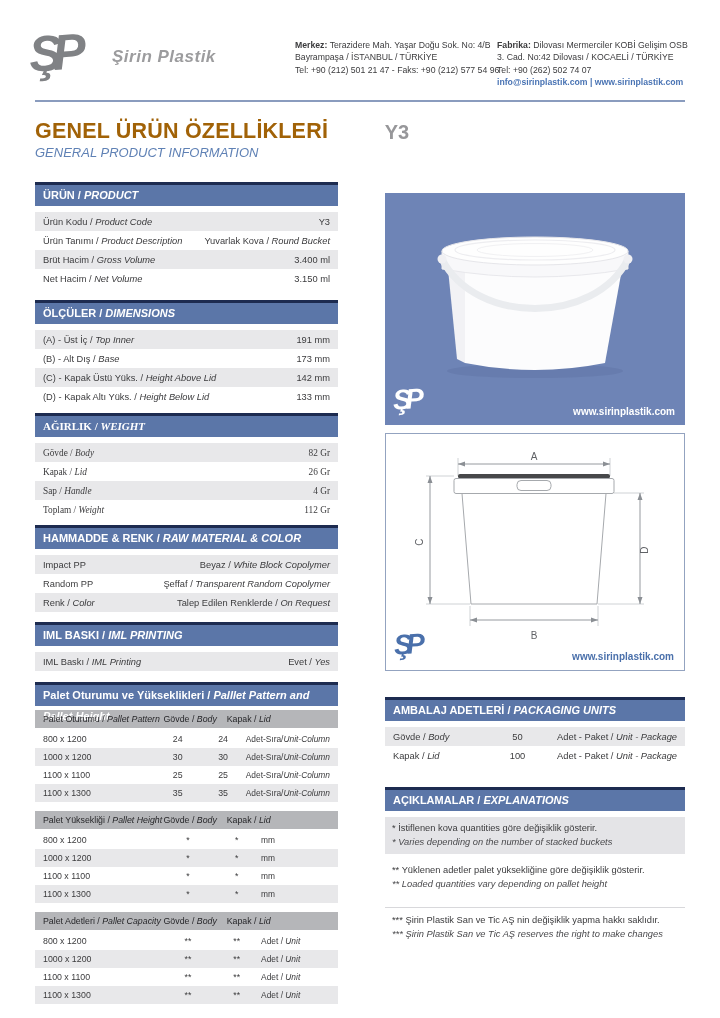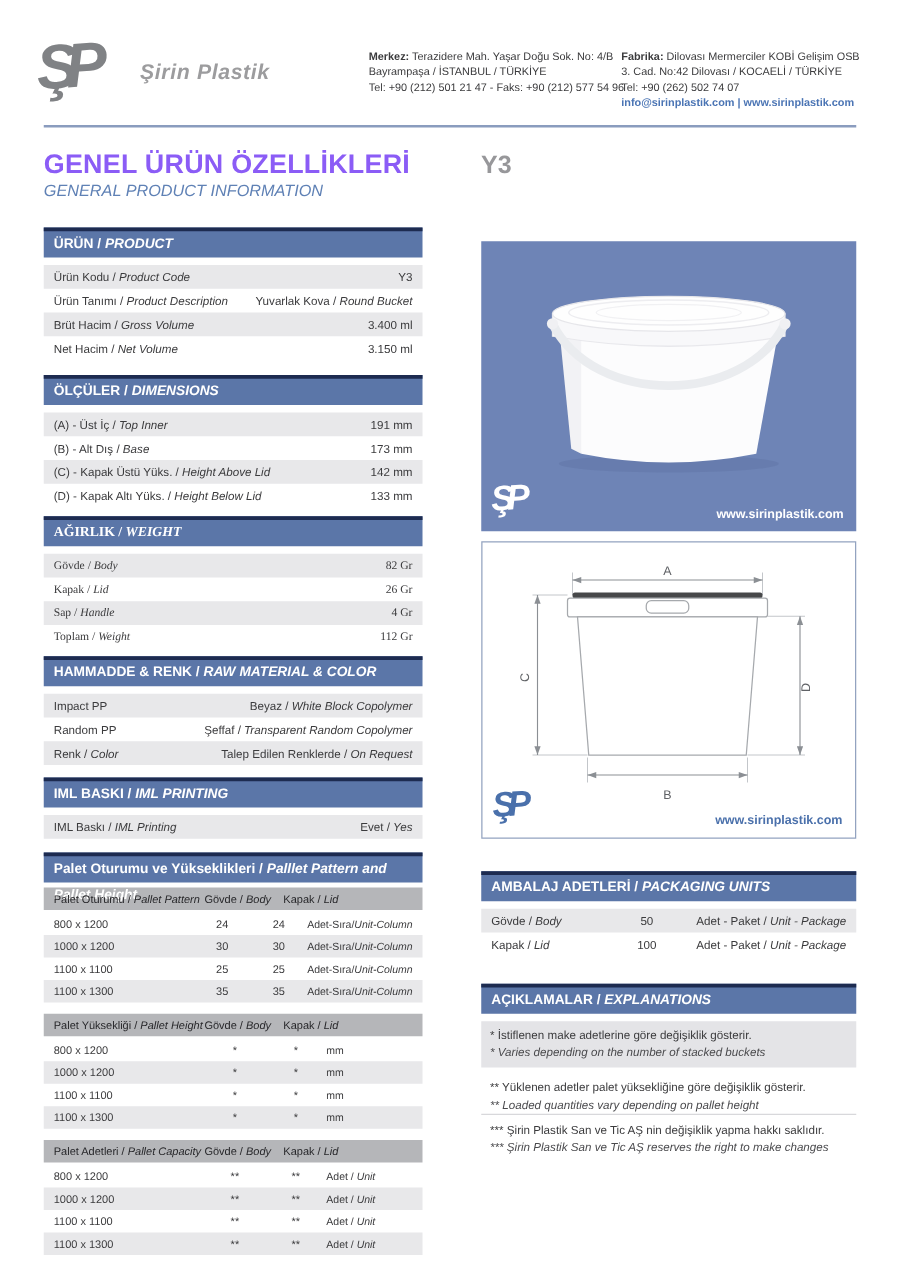--- a/index.html
+++ b/index.html
@@ -11,21 +11,21 @@
   .logo-name{font-size:17px;font-weight:bold;font-style:italic;color:#9c9c9e;letter-spacing:.5px;}
   .addr{position:absolute;top:39px;font-size:8.7px;line-height:1.42;color:#3b3b3d;width:205px;}
   .addr b{font-weight:bold;}
   .addr1{left:295px;}
   .addr2{left:497px;}
   .addr .link{color:#4a74b4;font-weight:bold;}
   .rule{position:absolute;left:35px;right:35px;top:100px;height:1.5px;background:#8a9cbe;}
 
   
   .t-left{position:absolute;left:35px;top:119px;}
-  .t-left h1{margin:0;font-size:21.5px;font-weight:800;color:#8b5cf6;letter-spacing:.2px;}
+  .t-left h1{margin:0;font-size:21.5px;font-weight:800;color:#a16207;letter-spacing:.2px;}
   .t-left .sub{font-style:italic;font-size:13px;color:#5f81b5;margin-top:1px;}
   .t-code{position:absolute;left:357px;top:121px;width:80px;text-align:center;font-size:20px;font-weight:bold;color:#97979a;}
   .t-right{position:absolute;right:35px;top:119px;text-align:right;}
   .t-right .big{font-size:20px;font-weight:800;color:#97979a;letter-spacing:.4px;}
   .t-right .sub{font-style:italic;font-size:14px;color:#a8a8ab;margin-top:1px;}
 
   
   .col-l{position:absolute;left:35px;top:182px;width:303px;}
   .col-r{position:absolute;left:385px;top:193px;width:300px;}
 
@@ -67,21 +67,21 @@
   .pk-row.g{background:#e8e8ea;}
   .pk-l{width:30%;white-space:nowrap;}
   .pk-q{width:28%;text-align:center;}
   .pk-u{flex:1;text-align:right;white-space:nowrap;}
   .pk-row i{font-style:italic;}
 
   .s-expl{margin-top:22px;}
   .note{padding:5px 7px;font-size:9.3px;line-height:13.5px;}
   .note .en{font-style:italic;color:#4a4a4d;}
   .note1{background:#e4e4e7;margin-bottom:5px;}
-  .note2{border-bottom:1px solid #d8d8db;padding-bottom:0;}
+  .note2{border-bottom:1px solid #d8d8db;padding-bottom:16px;}
   .note3{padding-top:6px;}
 </style>
 </head>
 <body>
 
 <div class="page">
 
   <div class="logo-wrap">
     <span>
       <svg width="74" height="58" viewBox="0 0 74 58">
@@ -381,21 +381,21 @@
       <div class="pk-row">
           <span class="pk-l"><span>Kapak / </span><i>Lid</i></span>
           <span class="pk-q">100</span>
           <span class="pk-u"><span>Adet - Paket / </span><i>Unit - Package</i></span>
         </div>
     </section>
 
     <section class="tbl s-expl">
       <div class="band"><span>AÇIKLAMALAR / </span><i>EXPLANATIONS</i></div>
       <div class="note note1">
-        <div class="tr">* İstiflenen make adetlerine göre değişiklik gösterir.</div>
+        <div class="tr">* İstiflenen kova quantities göre değişiklik gösterir.</div>
         <div class="en">* Varies depending on the number of stacked buckets</div>
       </div>
       <div class="note note2">
         <div class="tr">** Yüklenen adetler palet yüksekliğine göre değişiklik gösterir.</div>
         <div class="en">** Loaded quantities vary depending on pallet height</div>
       </div>
       <div class="note note3">
         <div class="tr">*** Şirin Plastik San ve Tic AŞ nin değişiklik yapma hakkı saklıdır.</div>
         <div class="en">*** Şirin Plastik San ve Tic AŞ reserves the right to make changes</div>
       </div>

